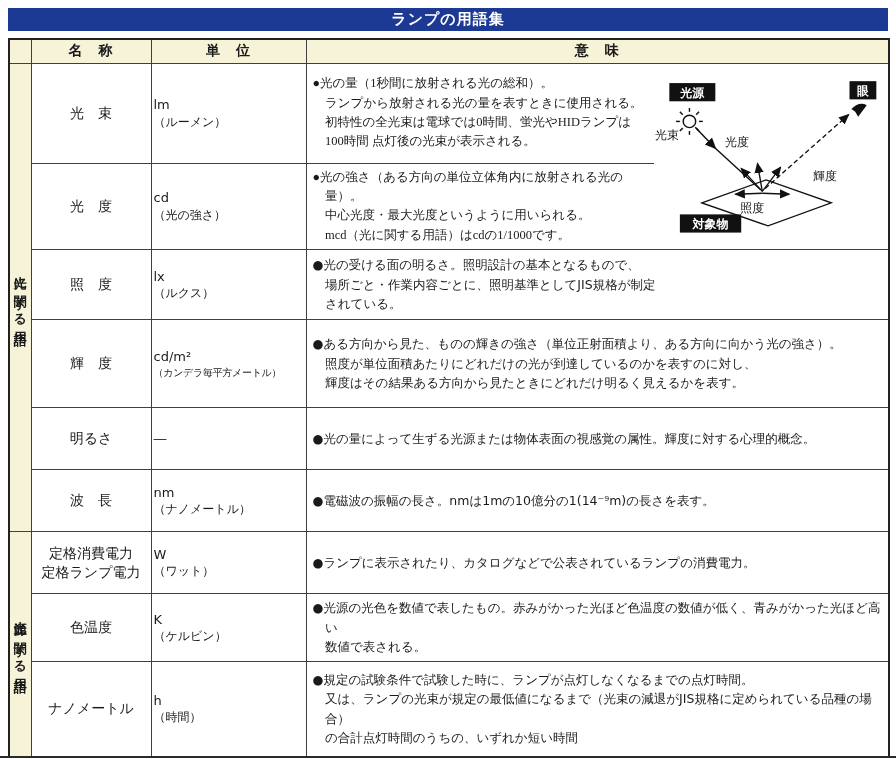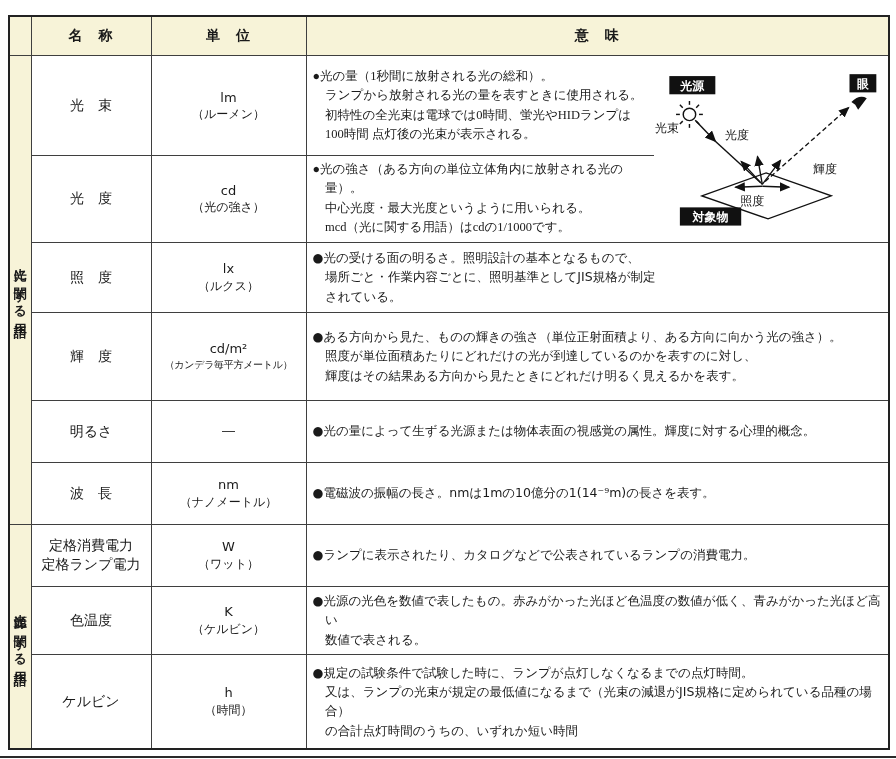--- a/index.html
+++ b/index.html
@@ -24,21 +24,21 @@
 
   table.glossary {
     margin-top:7px;
     width:880px;
     border-collapse:collapse;
     table-layout:fixed;
     border:2px solid #222222;
   }
   .glossary th, .glossary td {
     border:1px solid #3f3f3f;
-    padding:10px;
+    padding:2px;
     vertical-align:middle;
   }
   tr.rh { height:24px; }
   tr.r1 { height:100px; }
   tr.r2 { height:86px; }
   tr.r3 { height:70px; }
   tr.r4 { height:88px; }
   tr.r5 { height:62px; }
   tr.r6 { height:62px; }
   tr.r7 { height:62px; }
@@ -60,21 +60,21 @@
     letter-spacing:2px;
     line-height:1.0;
   }
   td.name {
     text-align:center;
     font-size:14px;
     font-weight:400;
     white-space:pre-line;
     line-height:1.35;
   }
-  td.unit { text-align:center; line-height:1.35; }
+  td.unit { text-align:left; line-height:1.35; }
   .u-sym  { font-size:13px; }
   .u-read { font-size:12px; }
   .u-read.tight { font-size:10px; letter-spacing:-0.3px; }
 
   td.meaning { padding:4px 6px; }
   .m-inner {
     white-space:pre-line;
     font-size:12.5px;
     line-height:1.55;
     padding-left:1em;
@@ -90,20 +90,21 @@
     position:absolute; left:0; bottom:1px;
     width:896px; height:2px;
     background:#2a2a2a;
   }
 </style>
 </head>
 <body>
 
 <div class="page">
 
+  <div class="title-bar">ランプの用語集</div>
 
   <table class="glossary">
     <colgroup>
       <col style="width:22px">
       <col style="width:120px">
       <col style="width:155px">
       <col style="width:348px">
       <col style="width:235px">
     </colgroup>
 
@@ -272,21 +273,21 @@
         <div class="u-sym">K</div>
         <div class="u-read">（ケルビン）</div>
       </td>
       <td class="meaning" colspan="2">
         <div class="m-inner">●光源の光色を数値で表したもの。赤みがかった光ほど色温度の数値が低く、青みがかった光ほど高い
 数値で表される。</div>
       </td>
     </tr>
 
     <tr class="r9">
-      <td class="name">ケルビン</td>
+      <td class="name">ナノメートル</td>
       <td class="unit">
         <div class="u-sym">h</div>
         <div class="u-read">（時間）</div>
       </td>
       <td class="meaning" colspan="2">
         <div class="m-inner">●規定の試験条件で試験した時に、ランプが点灯しなくなるまでの点灯時間。
 又は、ランプの光束が規定の最低値になるまで（光束の減退がJIS規格に定められている品種の場合）
 の合計点灯時間のうちの、いずれか短い時間</div>
       </td>
     </tr>

